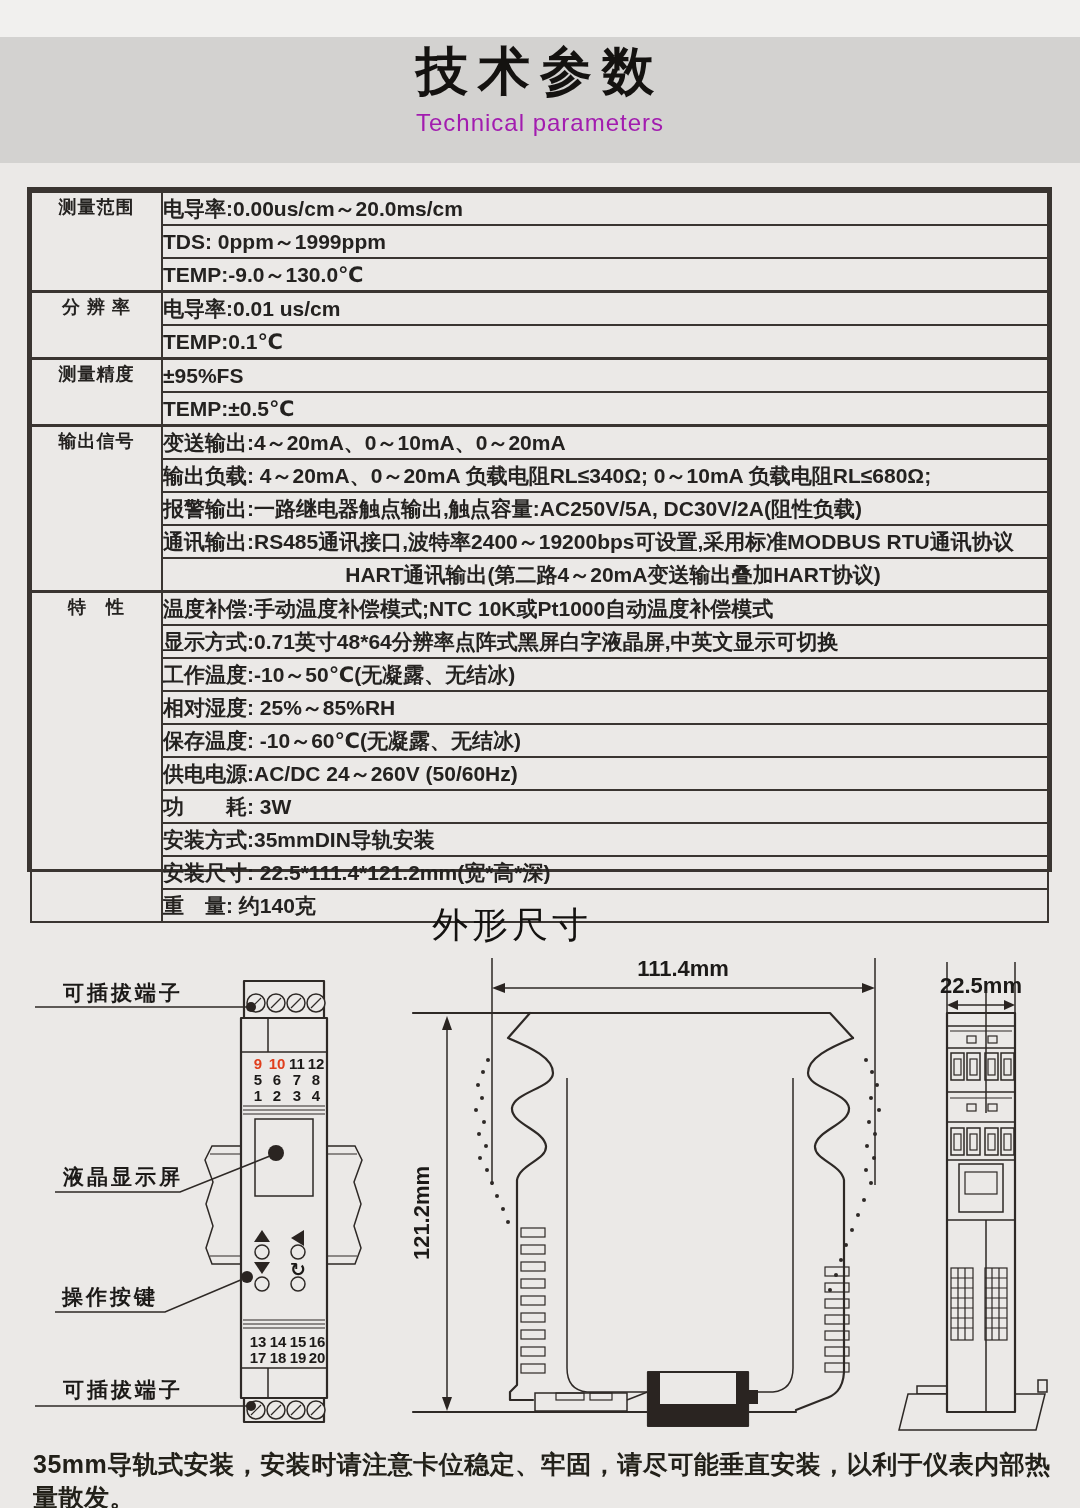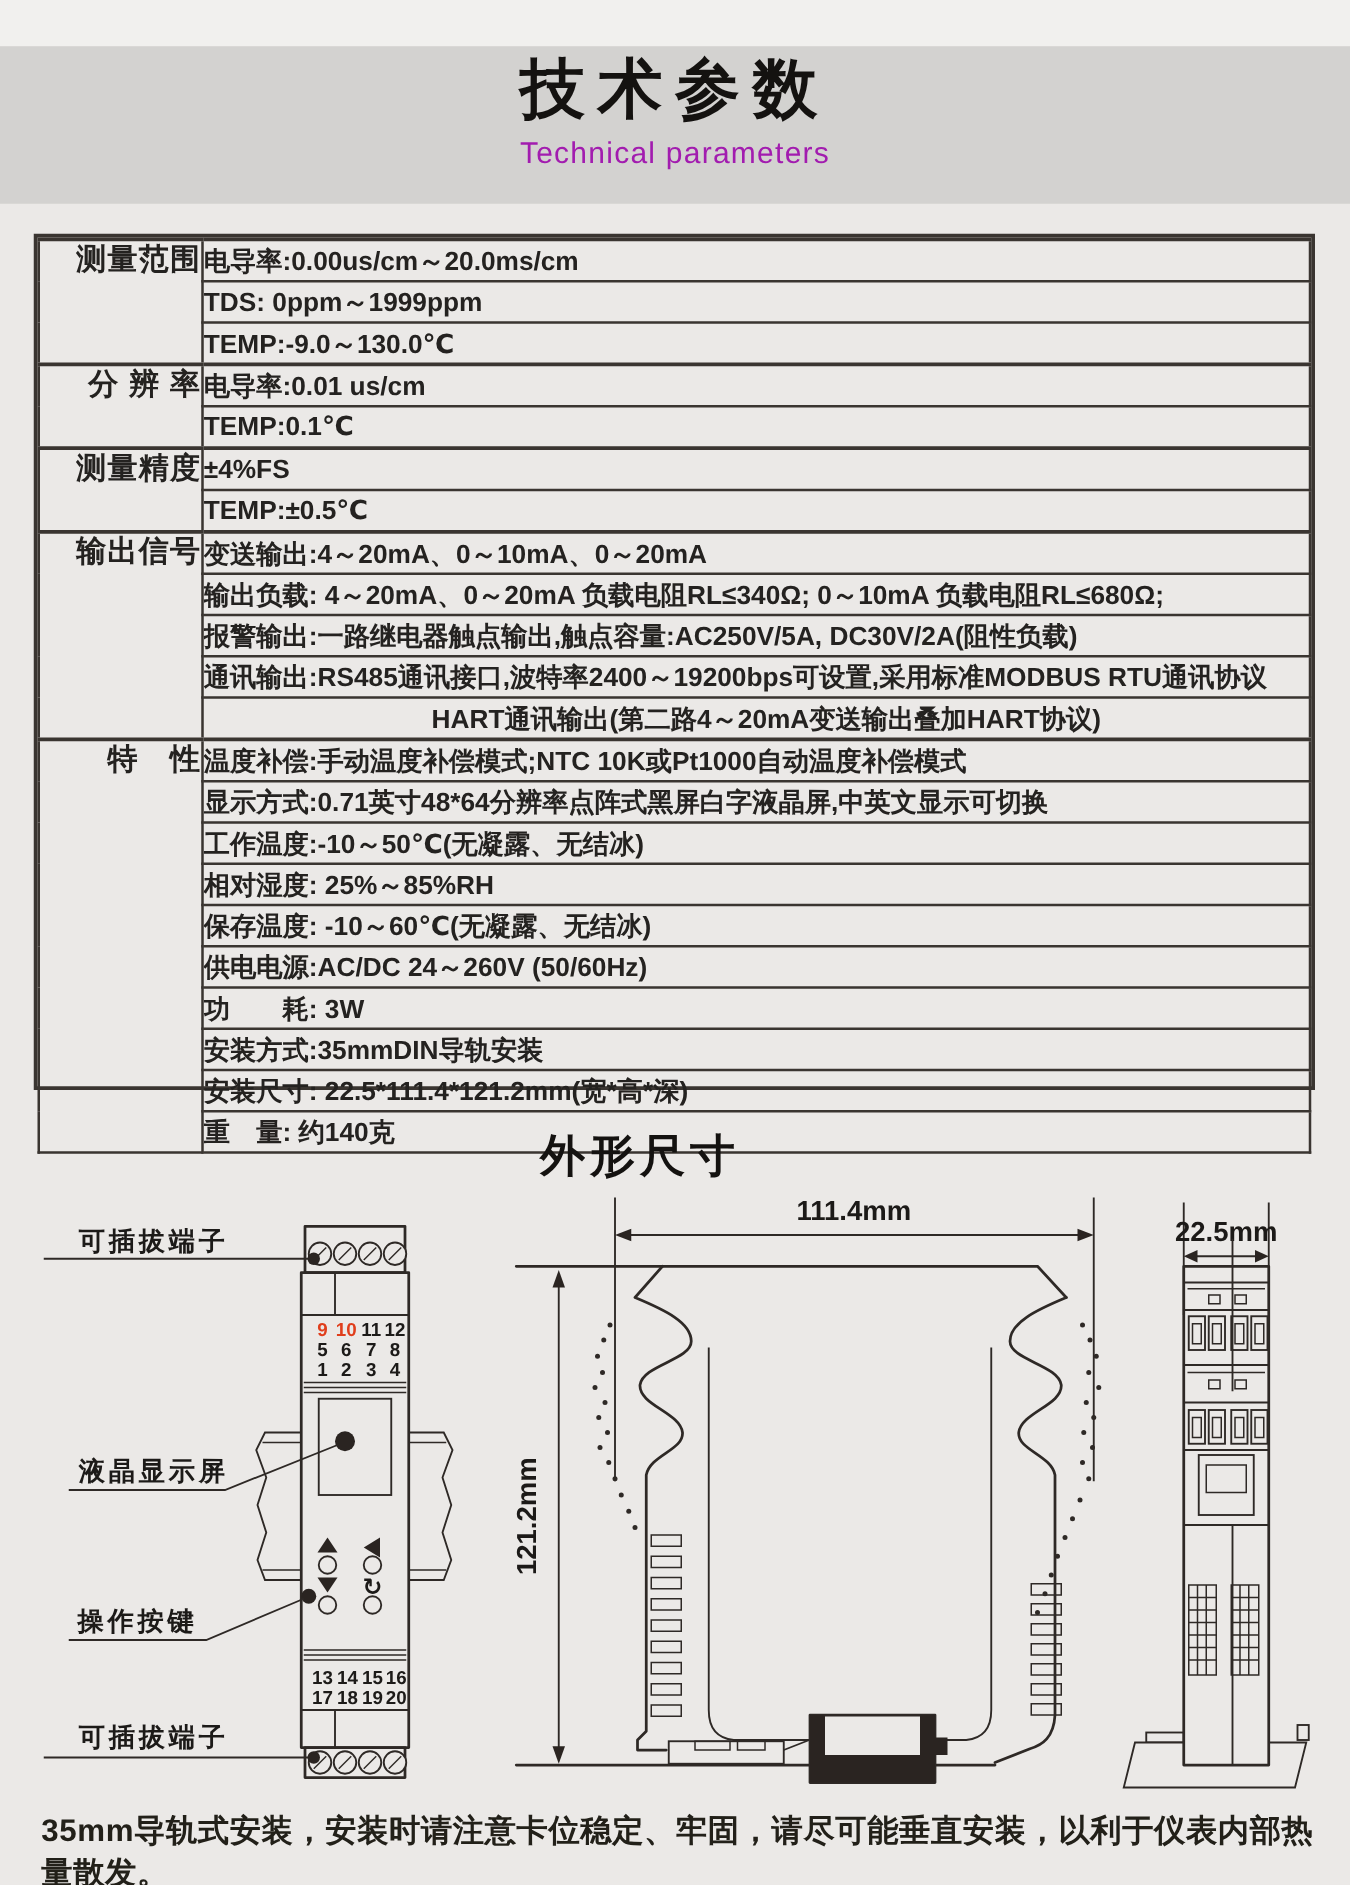--- a/index.html
+++ b/index.html
@@ -14,29 +14,29 @@
   .pagesub{font-size:24px;color:#a21caf;margin-top:2px;letter-spacing:1px;}
 
   .tablewrap{
     position:absolute;left:27px;top:187px;width:1025px;height:685px;
     border:3px solid #3a3531;box-sizing:border-box;background:#ebe9e7;
   }
   table.spec{width:100%;height:100%;border-collapse:collapse;table-layout:fixed;}
   table.spec td{border:2px solid #3a3531;height:31px;padding:0;white-space:nowrap;overflow:hidden;}
   table.spec tr.gs td{border-top:3px solid #3a3531;}
   td.cat{
-    width:129px;text-align:right;vertical-align:top;
-    font-size:24px;font-weight:700;letter-spacing:1px;line-height:29px;padding-top:1px;
+    width:129px;text-align:center;vertical-align:top;
+    font-size:18px;font-weight:700;letter-spacing:1px;line-height:29px;padding-top:1px;
   }
   td.val{font-size:21px;font-weight:600;padding-left:13px;margin-top:32px;}
   td.val.center{text-align:center;padding-left:16px;}
 
   .sectitle{
     position:absolute;left:0;top:901px;width:1024px;text-align:center;
-    font-size:36px;font-weight:700;letter-spacing:4px;color:#141210;
+    font-size:36px;font-weight:400;letter-spacing:4px;color:#141210;
   }
   svg.draw{position:absolute;left:0;top:945px;}
   .ln{stroke:#2e2926;stroke-width:2.2;fill:none;stroke-linejoin:round;stroke-linecap:round;}
   .lnthin{stroke:#2e2926;stroke-width:1.5;fill:none;}
   .lnhair{stroke:#2e2926;stroke-width:1.2;fill:none;}
   .fillbg{fill:#ebe9e7;}
   .solid{fill:#2a2421;stroke:none;}
   .svgtxt{font-family:"Liberation Sans","DejaVu Sans",sans-serif;fill:#1c1a18;}
   .lbl{font-size:21px;font-weight:700;letter-spacing:3px;}
   .dim{font-size:22px;font-weight:600;}
@@ -76,21 +76,21 @@
   <tr class="gs">
     <td class="cat" rowspan="2">分 辨 率</td>
     <td class="val">电导率:0.01 us/cm</td>
   </tr>
   <tr>
           <td class="val">TEMP:0.1℃</td>
         </tr>
 
   <tr class="gs">
     <td class="cat" rowspan="2">测量精度</td>
-    <td class="val">±4%FS</td>
+    <td class="val">±95%FS</td>
   </tr>
   <tr>
           <td class="val">TEMP:±0.5℃</td>
         </tr>
 
   <tr class="gs">
     <td class="cat" rowspan="5">输出信号</td>
     <td class="val">变送输出:4～20mA、0～10mA、0～20mA</td>
   </tr>
   <tr>

